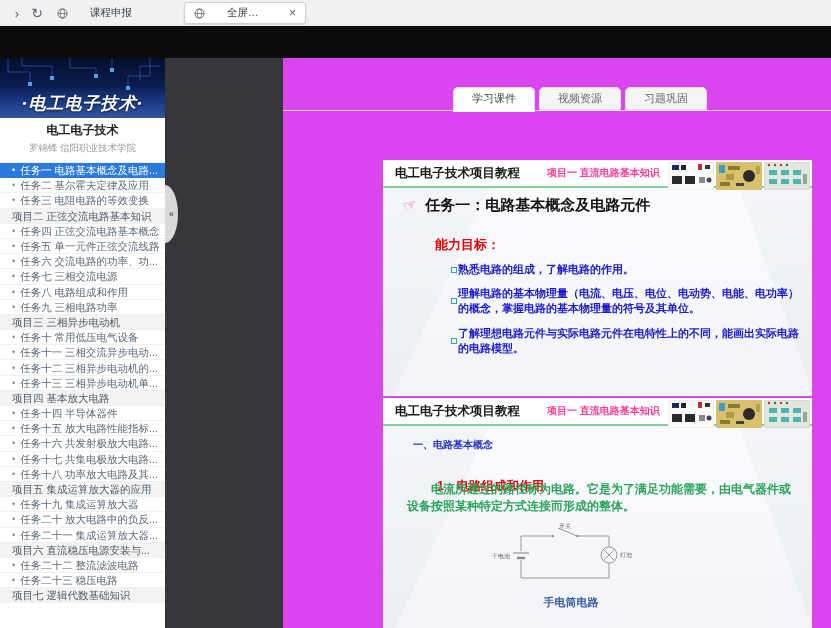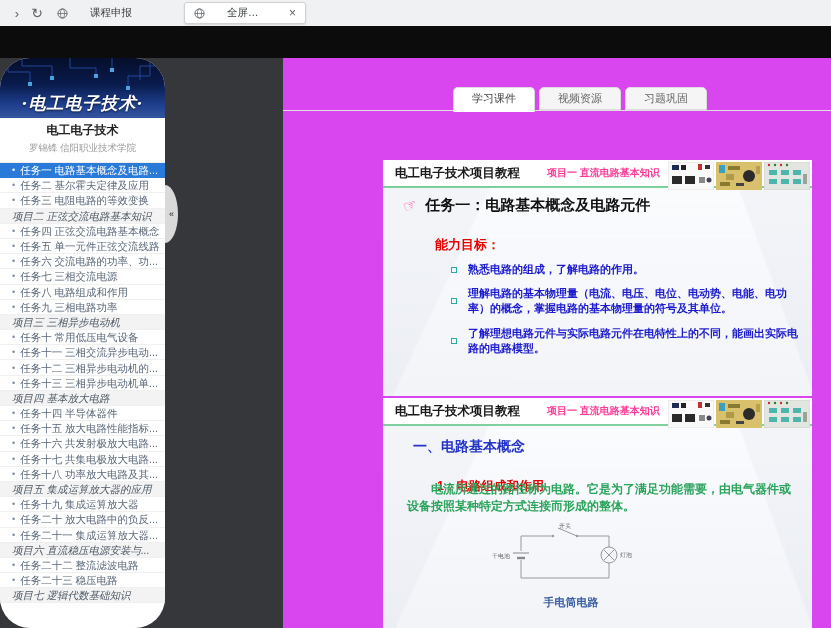--- a/index.html
+++ b/index.html
@@ -22,35 +22,35 @@
   #btab2 { left:184px; width:122px; background:#fff; border:1px solid #cfd1d4; border-radius:3px;
            box-shadow:0 1px 2px rgba(0,0,0,.12); }
   .globe { width:11px; height:11px; flex:0 0 auto; }
   .btab .lbl { overflow:hidden; text-overflow:ellipsis; flex:1 1 auto; }
   .tab-close { font-size:12px; color:#5f6368; flex:0 0 auto; cursor:pointer; line-height:1; }
 
   
   #blackbar { position:absolute; top:26px; left:0; width:831px; height:32px; background:#0c0c0c; }
 
   
-  #sidebar { position:absolute; left:0; top:58px; width:165px; height:570px; background:#fff; overflow:hidden;border-radius:30px; }
+  #sidebar { position:absolute; left:0; top:58px; width:165px; height:570px; background:#fff; overflow:hidden; }
   #banner { position:relative; width:165px; height:60px; overflow:hidden;
             background:linear-gradient(180deg,#050e2a 0%,#0a1c4e 45%,#1e3f8e 78%,#35549f 100%); }
   #banner svg { position:absolute; inset:0; }
   #banner-text { position:absolute; left:0; right:0; bottom:3px; text-align:center; color:#fff;
                  font-family:"DejaVu Serif","Liberation Serif",serif; font-style:italic; font-weight:bold;
                  font-size:17px; letter-spacing:1px; text-shadow:0 1px 2px rgba(0,0,0,.6); }
   #course-title { text-align:center; font-size:12px; font-weight:bold; color:#222; margin-top:4px; }
   #course-author { text-align:center; font-size:9.5px; color:#9a9a9a; margin-top:3px; }
   #nav-list { margin-top:7px; border-top:1px solid #eee; }
   .nav-item { height:15.2px; line-height:14px; font-size:10.5px; color:#5a6878; padding-left:12px;
               border-bottom:1px solid #f0f0f0; white-space:nowrap; overflow:hidden;
               display:flex; align-items:center; gap:5px; cursor:pointer; }
   .nav-item .dot { color:#7e8da0; font-size:9px; flex:0 0 auto; }
-  .nav-item.project { background:#f3f3f3; color:#4e5a66;font-style:italic; }
+  .nav-item.project { background:#f3f3f3; color:#4e5a66; }
   .nav-item.active { background:#2a7ad9; color:#fff; border-bottom-color:#2a7ad9; }
   .nav-item.active .dot { color:#fff; }
 
   #collapse-handle { position:absolute; left:165px; top:185px; width:13px; height:58px;
                      background:#d9d9d9; border-radius:0 100% 100% 0 / 0 50% 50% 0;
                      display:flex; align-items:center; justify-content:center;
                      font-size:9px; color:#222; cursor:pointer; }
 
   
   #content { position:absolute; left:283px; top:58px; width:548px; height:570px; background:#d946ef; }
@@ -74,25 +74,25 @@
   .sh-sub { margin-left:27px; font-size:10px; font-weight:bold; color:#ff3d99; white-space:nowrap; }
   .greenline { position:absolute; top:26px; left:0; width:100%; height:2px; background:#7fd09c; }
   .photos { position:absolute; top:2px; left:285px; width:142px; height:28px; display:flex; gap:2px; z-index:2; }
   .photo { width:46px; height:28px; flex:0 0 auto; }
 
   .s1-title { position:absolute; top:36px; left:20px; display:flex; align-items:center; gap:8px;
               font-size:15px; font-weight:bold; color:#111; }
   .hand { color:#ff5cb0; font-size:16px; transform:rotate(-18deg); font-weight:normal; }
   .s1-goal { position:absolute; top:76px; left:52px; font-size:13px; font-weight:bold; color:#e60000; }
   .bullets { position:absolute; top:102px; left:68px; width:348px; }
-  .bullet { display:flex; gap:11px; margin-bottom:9px; font-size:11px; font-weight:bold;
+  .bullet { display:flex; gap:1px; margin-bottom:9px; font-size:11px; font-weight:bold;
             color:#1c1ccd; line-height:1.38; }
   .sq { flex:0 0 auto; width:6px; height:6px; border:1.5px solid #2fa7a7; background:#eafafa; align-self:center; }
 
-  .s2-h1 { position:absolute; top:40px; left:30px; font-size:14px; font-weight:bold; color:#2433c8; }
+  .s2-h1 { position:absolute; top:40px; left:30px; font-size:10px; font-weight:bold; color:#2433c8; }
   .s2-h2 { position:absolute; top:80px; left:54px; font-size:12.5px; font-weight:bold; color:#e60000; }
   .s2-para { position:absolute; top:83px; left:24px; width:394px; font-size:12px; color:#2ba45c;
              font-weight:600; line-height:1.45; text-indent:2em; }
   .diagram { position:absolute; top:124px; left:108px; width:160px; height:64px; }
   .caption { position:absolute; top:197px; left:108px; width:160px; text-align:center;
              font-size:11px; font-weight:bold; color:#3a5fa5; }
 </style>
 </head>
 <body>
 

